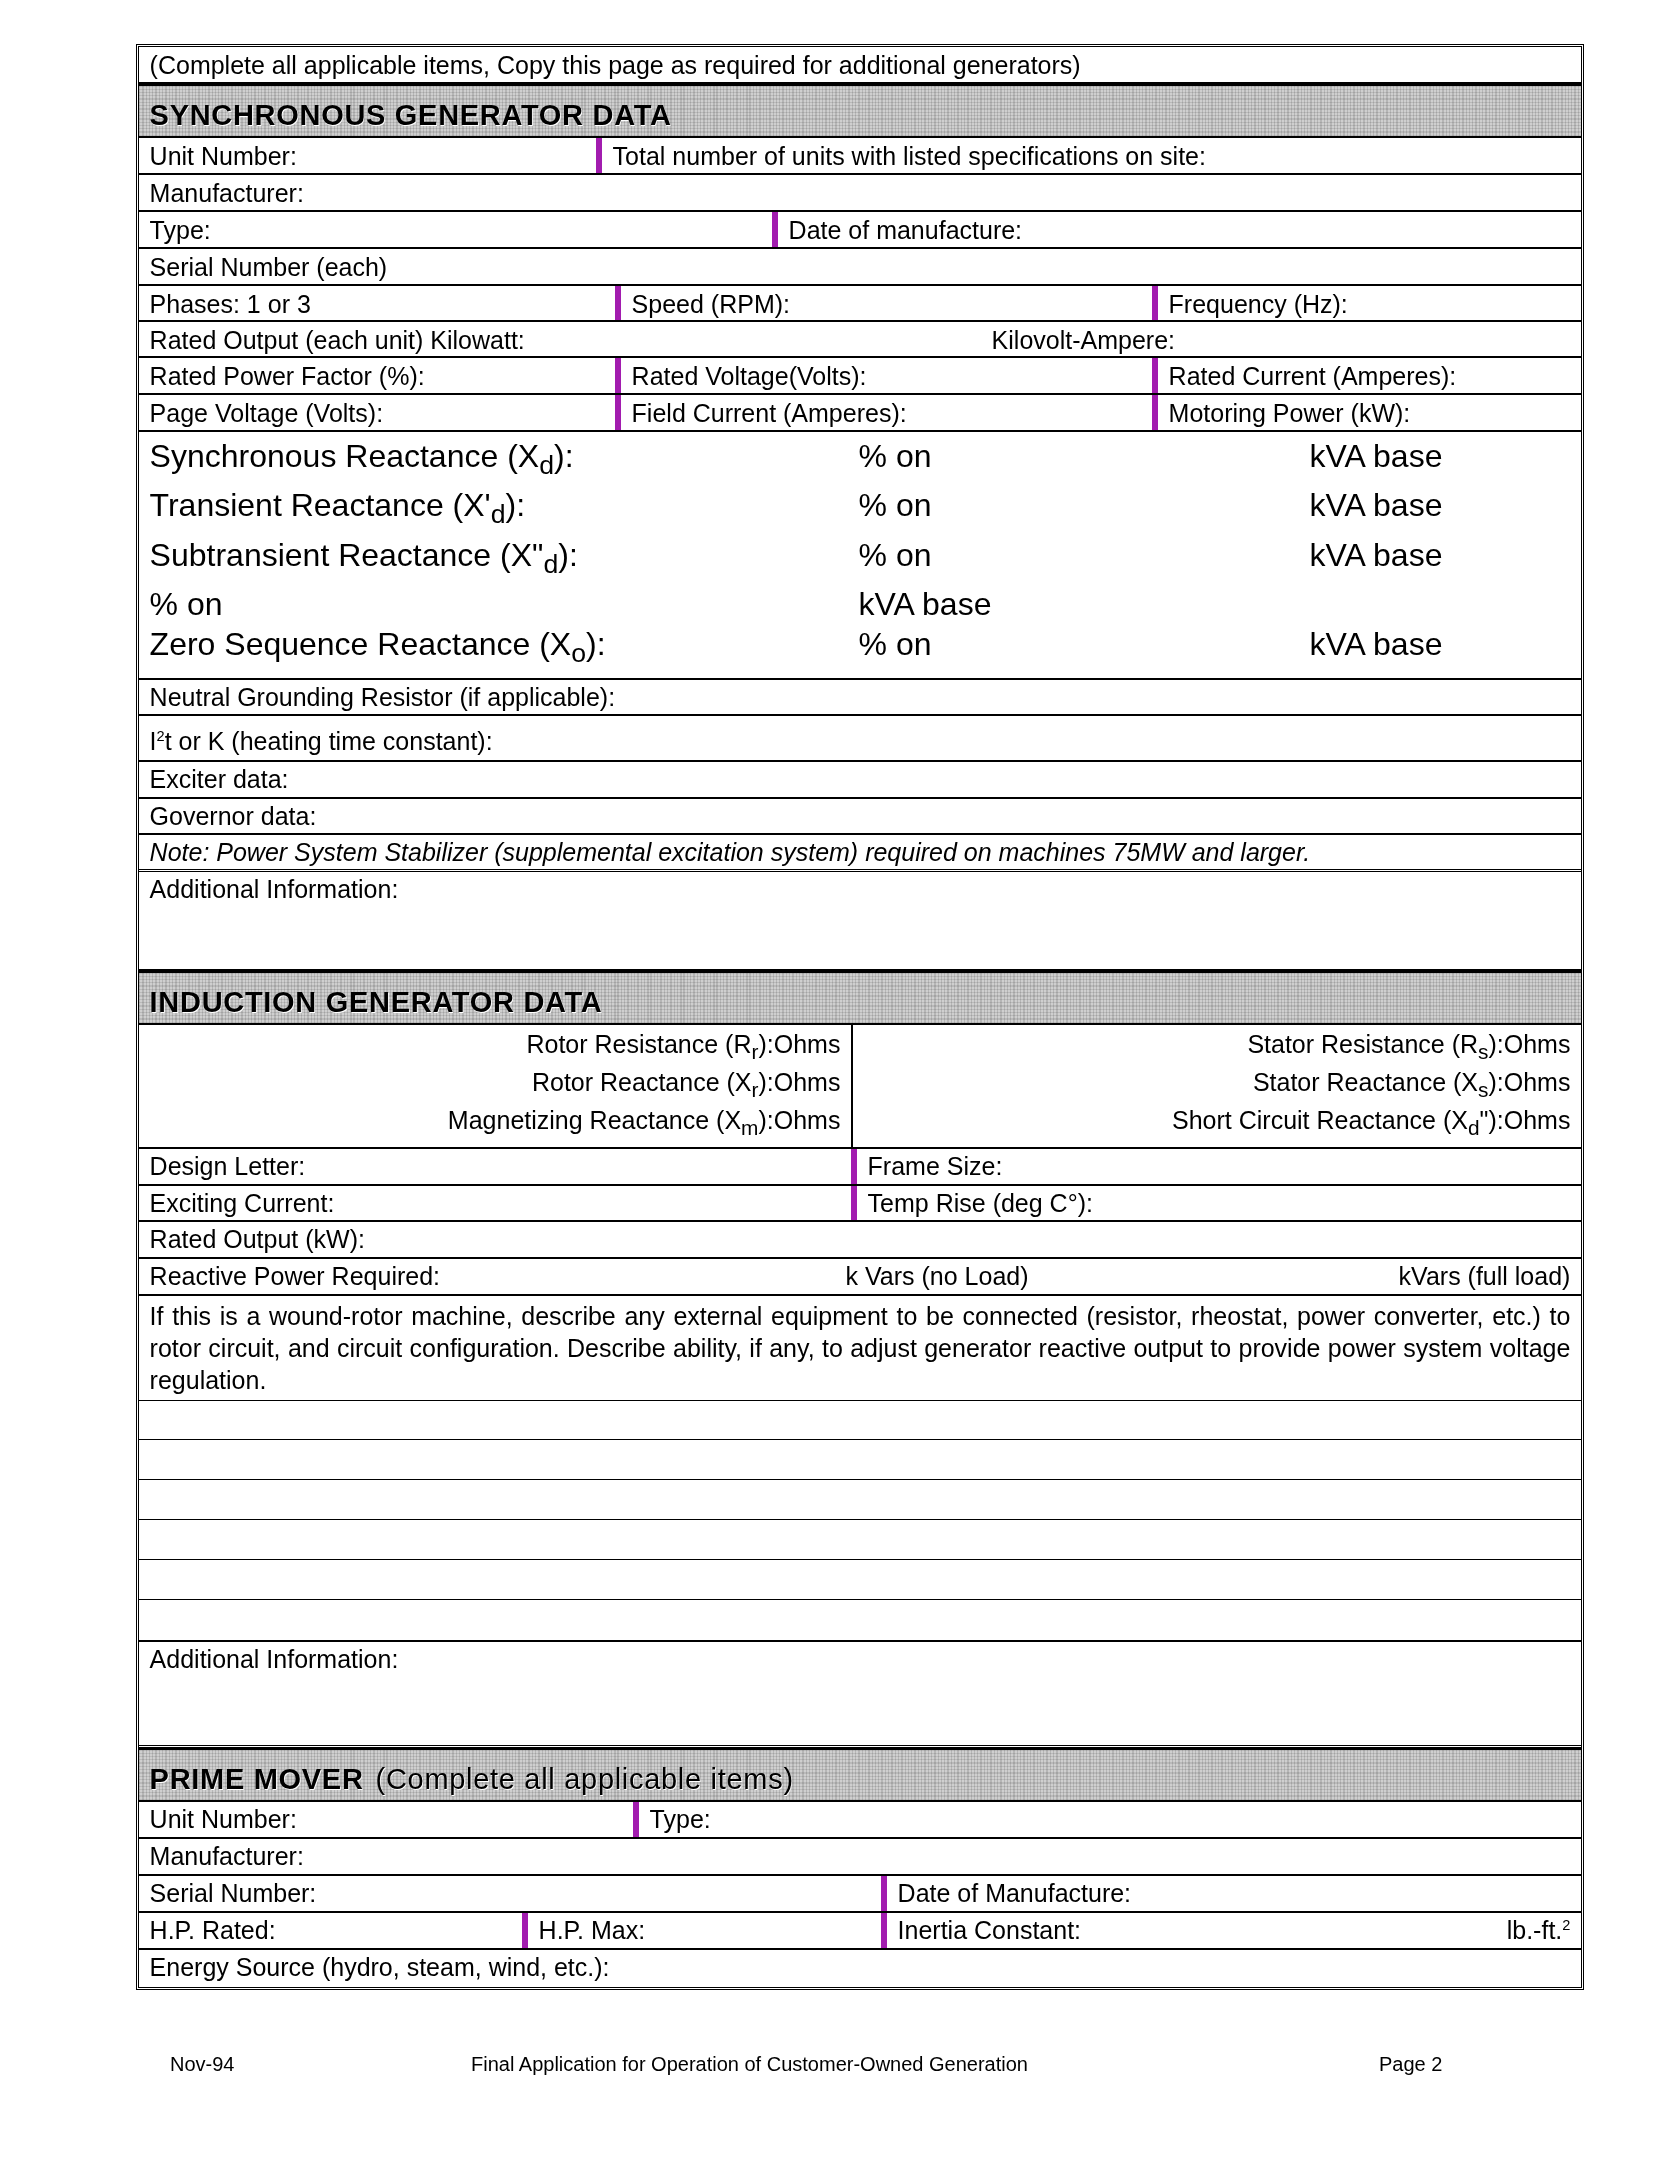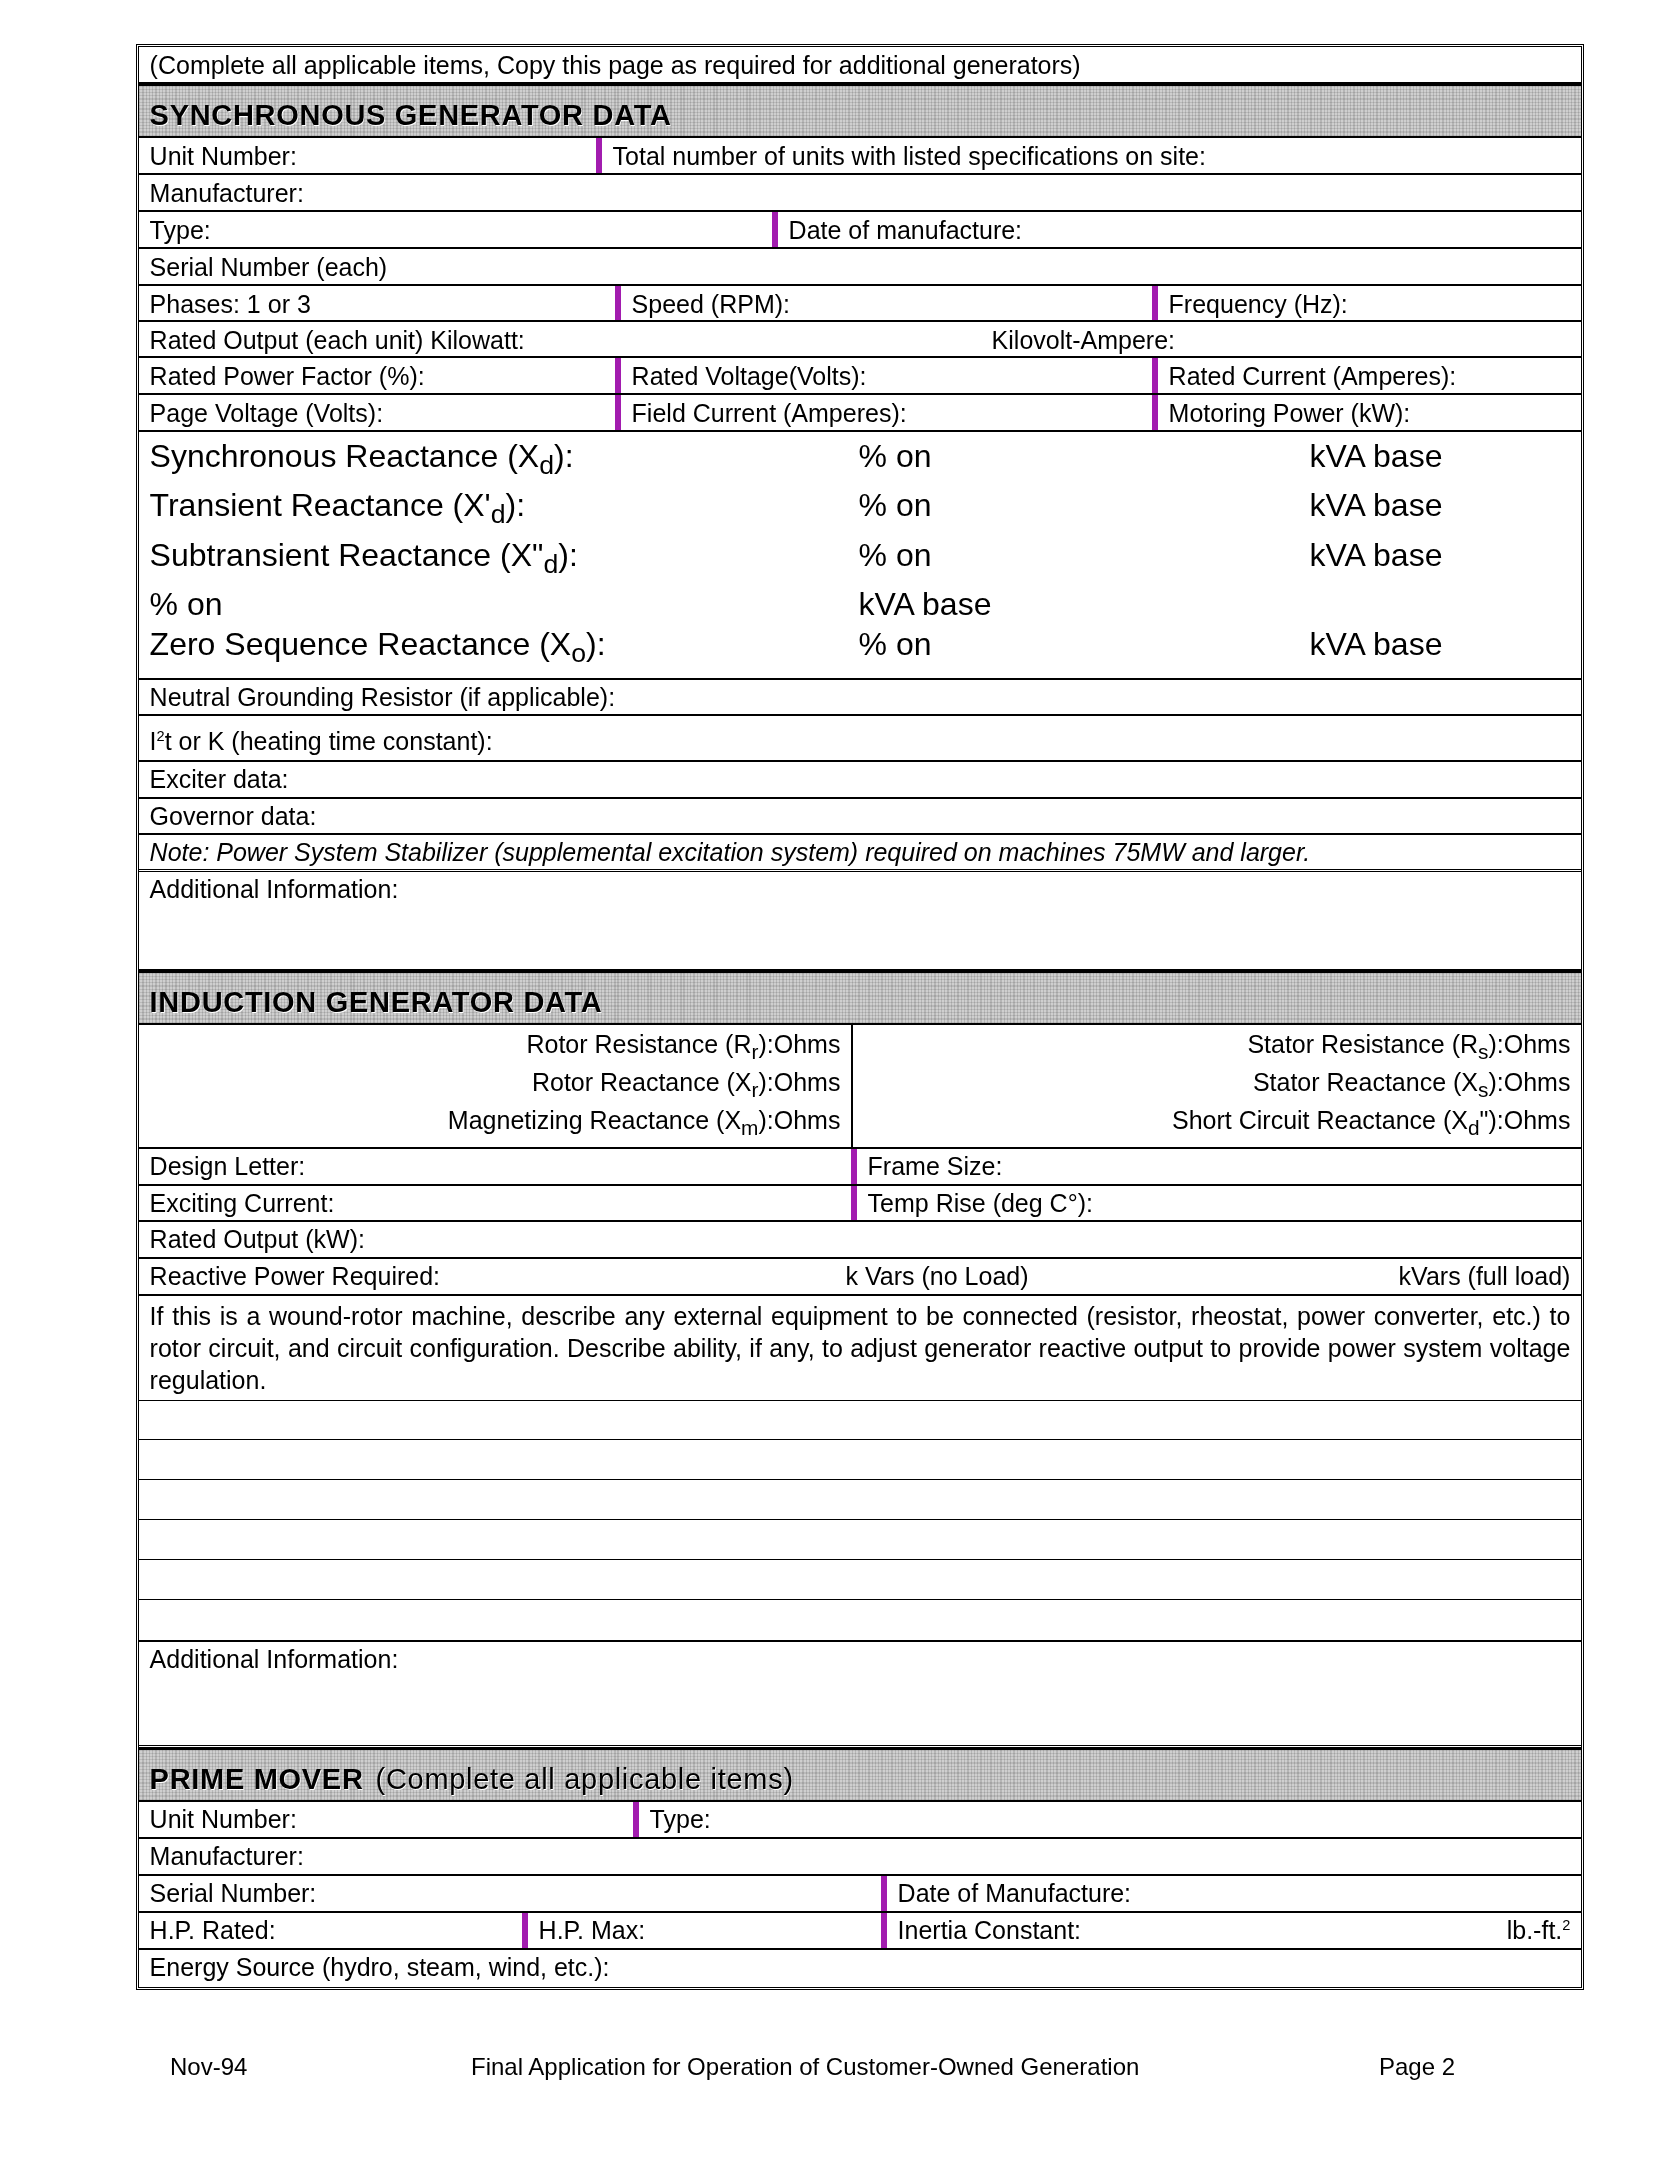--- a/index.html
+++ b/index.html
@@ -32,21 +32,21 @@
   .grid3 { display: grid; grid-template-columns: 1fr; padding: 4px 10.6px; }
   .react-line { display: grid; grid-template-columns: 709px 451px auto; font-size: 32px; line-height: 40px; }
   .ind-col { padding: 4px 10.6px; box-sizing: border-box; }
   .ind-line { display: flex; justify-content: flex-end; font-size: 25px; line-height: 31px; }
   .italic { font-style: italic; }
   .para { font-size: 25px; line-height: 32px; text-align: justify; padding: 4px 10.6px; white-space: normal; }
   .blank-line { height: 40px; border-bottom: 1.3px solid #000; box-sizing: border-box; }
   .addl { height: 99px; display: block; }
   .spacer { flex: 1; }
   sup { font-size: 14.6px; }
-  .footer { position: absolute; top: 2053px; font-size: 24px; }
+  .footer { position: absolute; top: 2053px; font-size: 20px; }
 </style>
 </head>
 <body>
 
 <div class="form">
 
   <div class="row h56">
     <div class="cell">(Complete all applicable items, Copy this page as required for additional generators)</div>
   </div>
 

